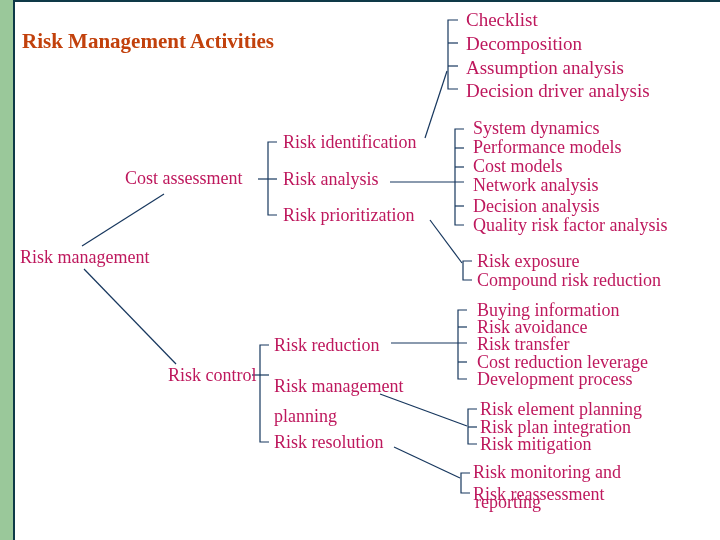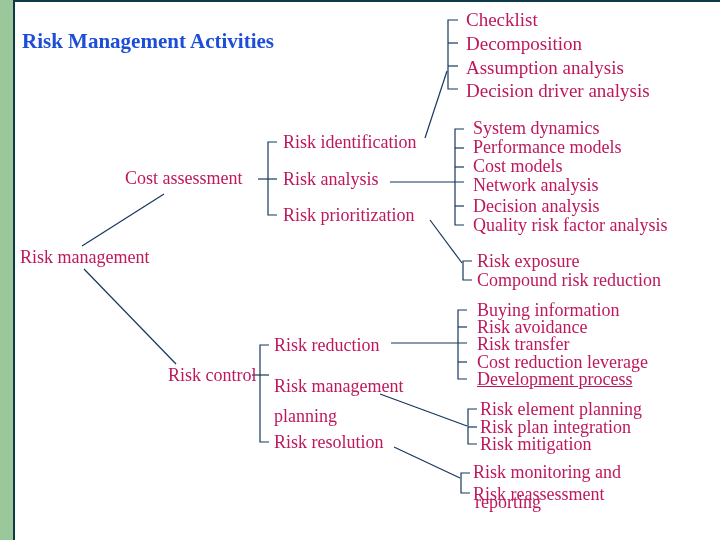--- a/index.html
+++ b/index.html
@@ -6,21 +6,21 @@
   body{
     width:720px;height:540px;position:relative;overflow:hidden;
     background:#ffffff;
     font-family:"Liberation Serif","DejaVu Serif",serif;
   }
   .sidebar{position:absolute;left:0;top:0;width:13px;height:540px;background:#9ac89a;}
   .frame-v{position:absolute;left:13px;top:0;width:2px;height:540px;background:#0e3947;}
   .frame-h{position:absolute;left:13px;top:0;width:707px;height:2px;background:#0e3947;}
   .title{
     position:absolute;left:22px;top:29px;
-    font-size:21px;font-weight:bold;color:#1d4ed8;white-space:nowrap;
+    font-size:21px;font-weight:bold;color:#c2410c;white-space:nowrap;
   }
   .node,.leaf{
     position:absolute;color:#be185d;white-space:nowrap;
     font-size:18px;line-height:19px;
   }
   .leaf-a{font-size:19px;}
   .node-wrap{white-space:normal;width:165px;line-height:30px;}
   svg.lines{position:absolute;left:0;top:0;pointer-events:none;}
   svg.lines path{stroke:#17375e;stroke-width:1.2;fill:none;}
 </style>
@@ -95,21 +95,21 @@
 <div class="leaf" style="left:473px;top:197px;">Decision analysis</div>
 <div class="leaf" style="left:473px;top:216px;">Quality risk factor analysis</div>
 
 <div class="leaf" style="left:477px;top:252px;">Risk exposure</div>
 <div class="leaf" style="left:477px;top:271px;">Compound risk reduction</div>
 
 <div class="leaf" style="left:477px;top:301px;">Buying information</div>
 <div class="leaf" style="left:477px;top:318px;">Risk avoidance</div>
 <div class="leaf" style="left:477px;top:335px;">Risk transfer</div>
 <div class="leaf" style="left:477px;top:353px;">Cost reduction leverage</div>
-<div class="leaf" style="left:477px;top:370px;text-decoration:underline;">Development process</div>
+<div class="leaf" style="left:477px;top:370px;">Development process</div>
 
 <div class="leaf" style="left:480px;top:400px;">Risk element planning</div>
 <div class="leaf" style="left:480px;top:418px;">Risk plan integration</div>
 <div class="leaf" style="left:480px;top:435px;">Risk mitigation</div>
 
 <div class="leaf" style="left:473px;top:463px;">Risk monitoring and</div>
 <div class="leaf" style="left:473px;top:485px;">Risk reassessment</div>
 <div class="leaf" style="left:475px;top:493px;">reporting</div>
 
 </body></html>

